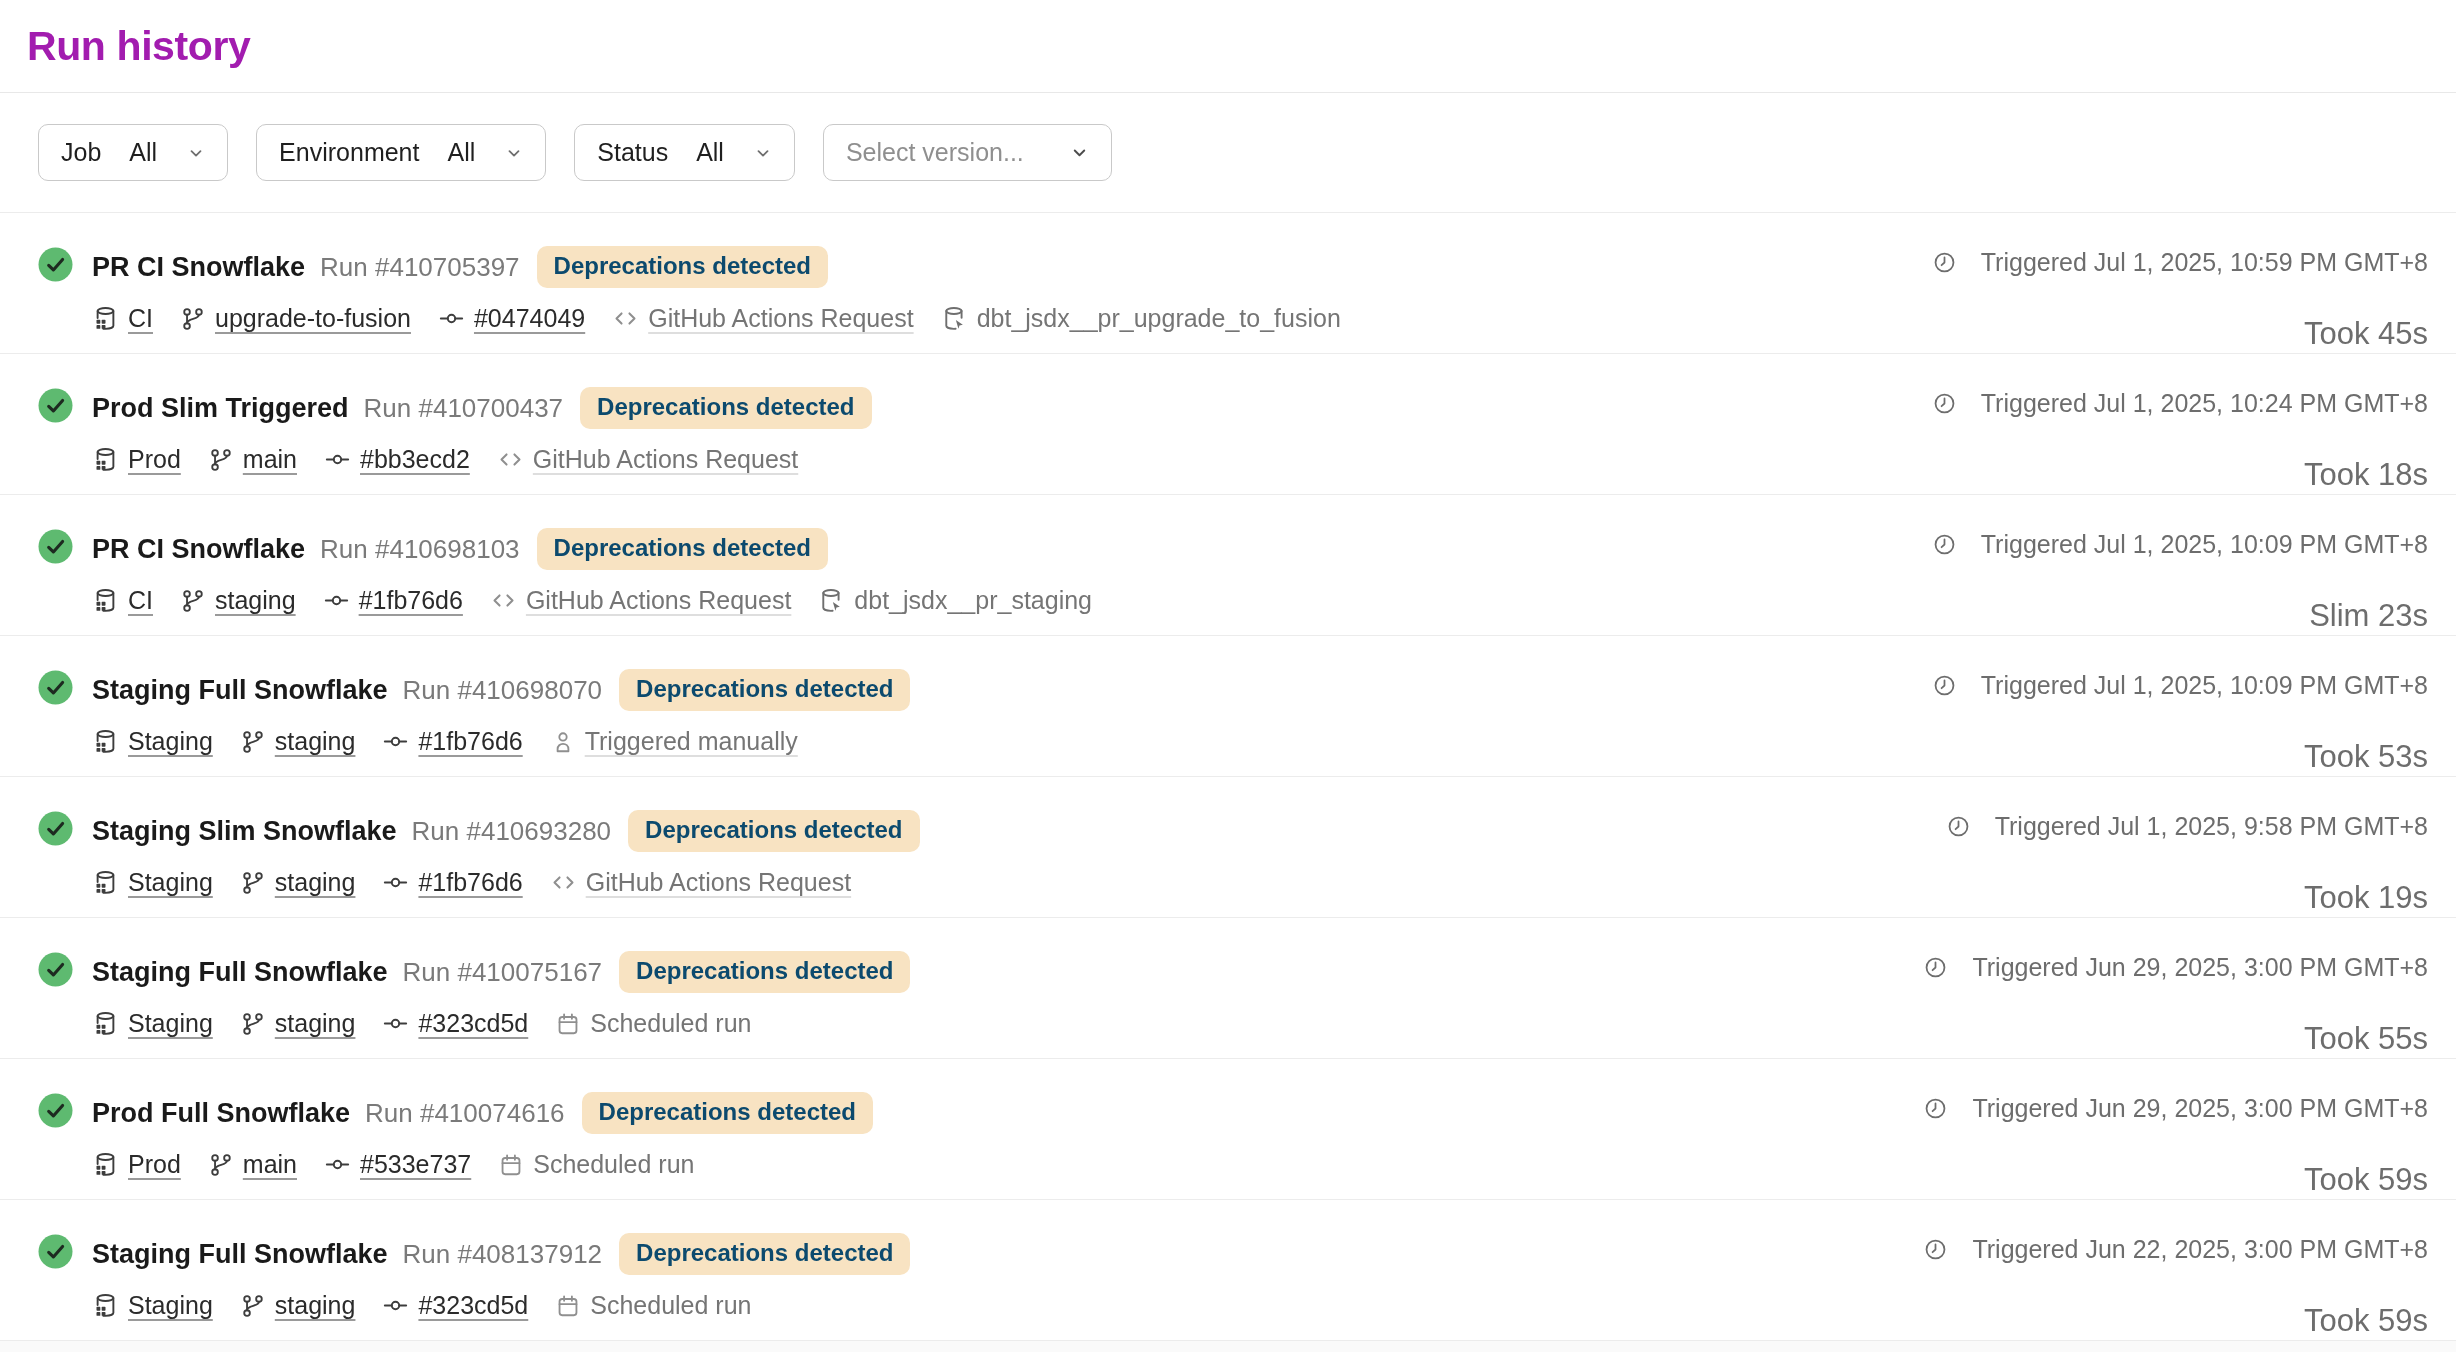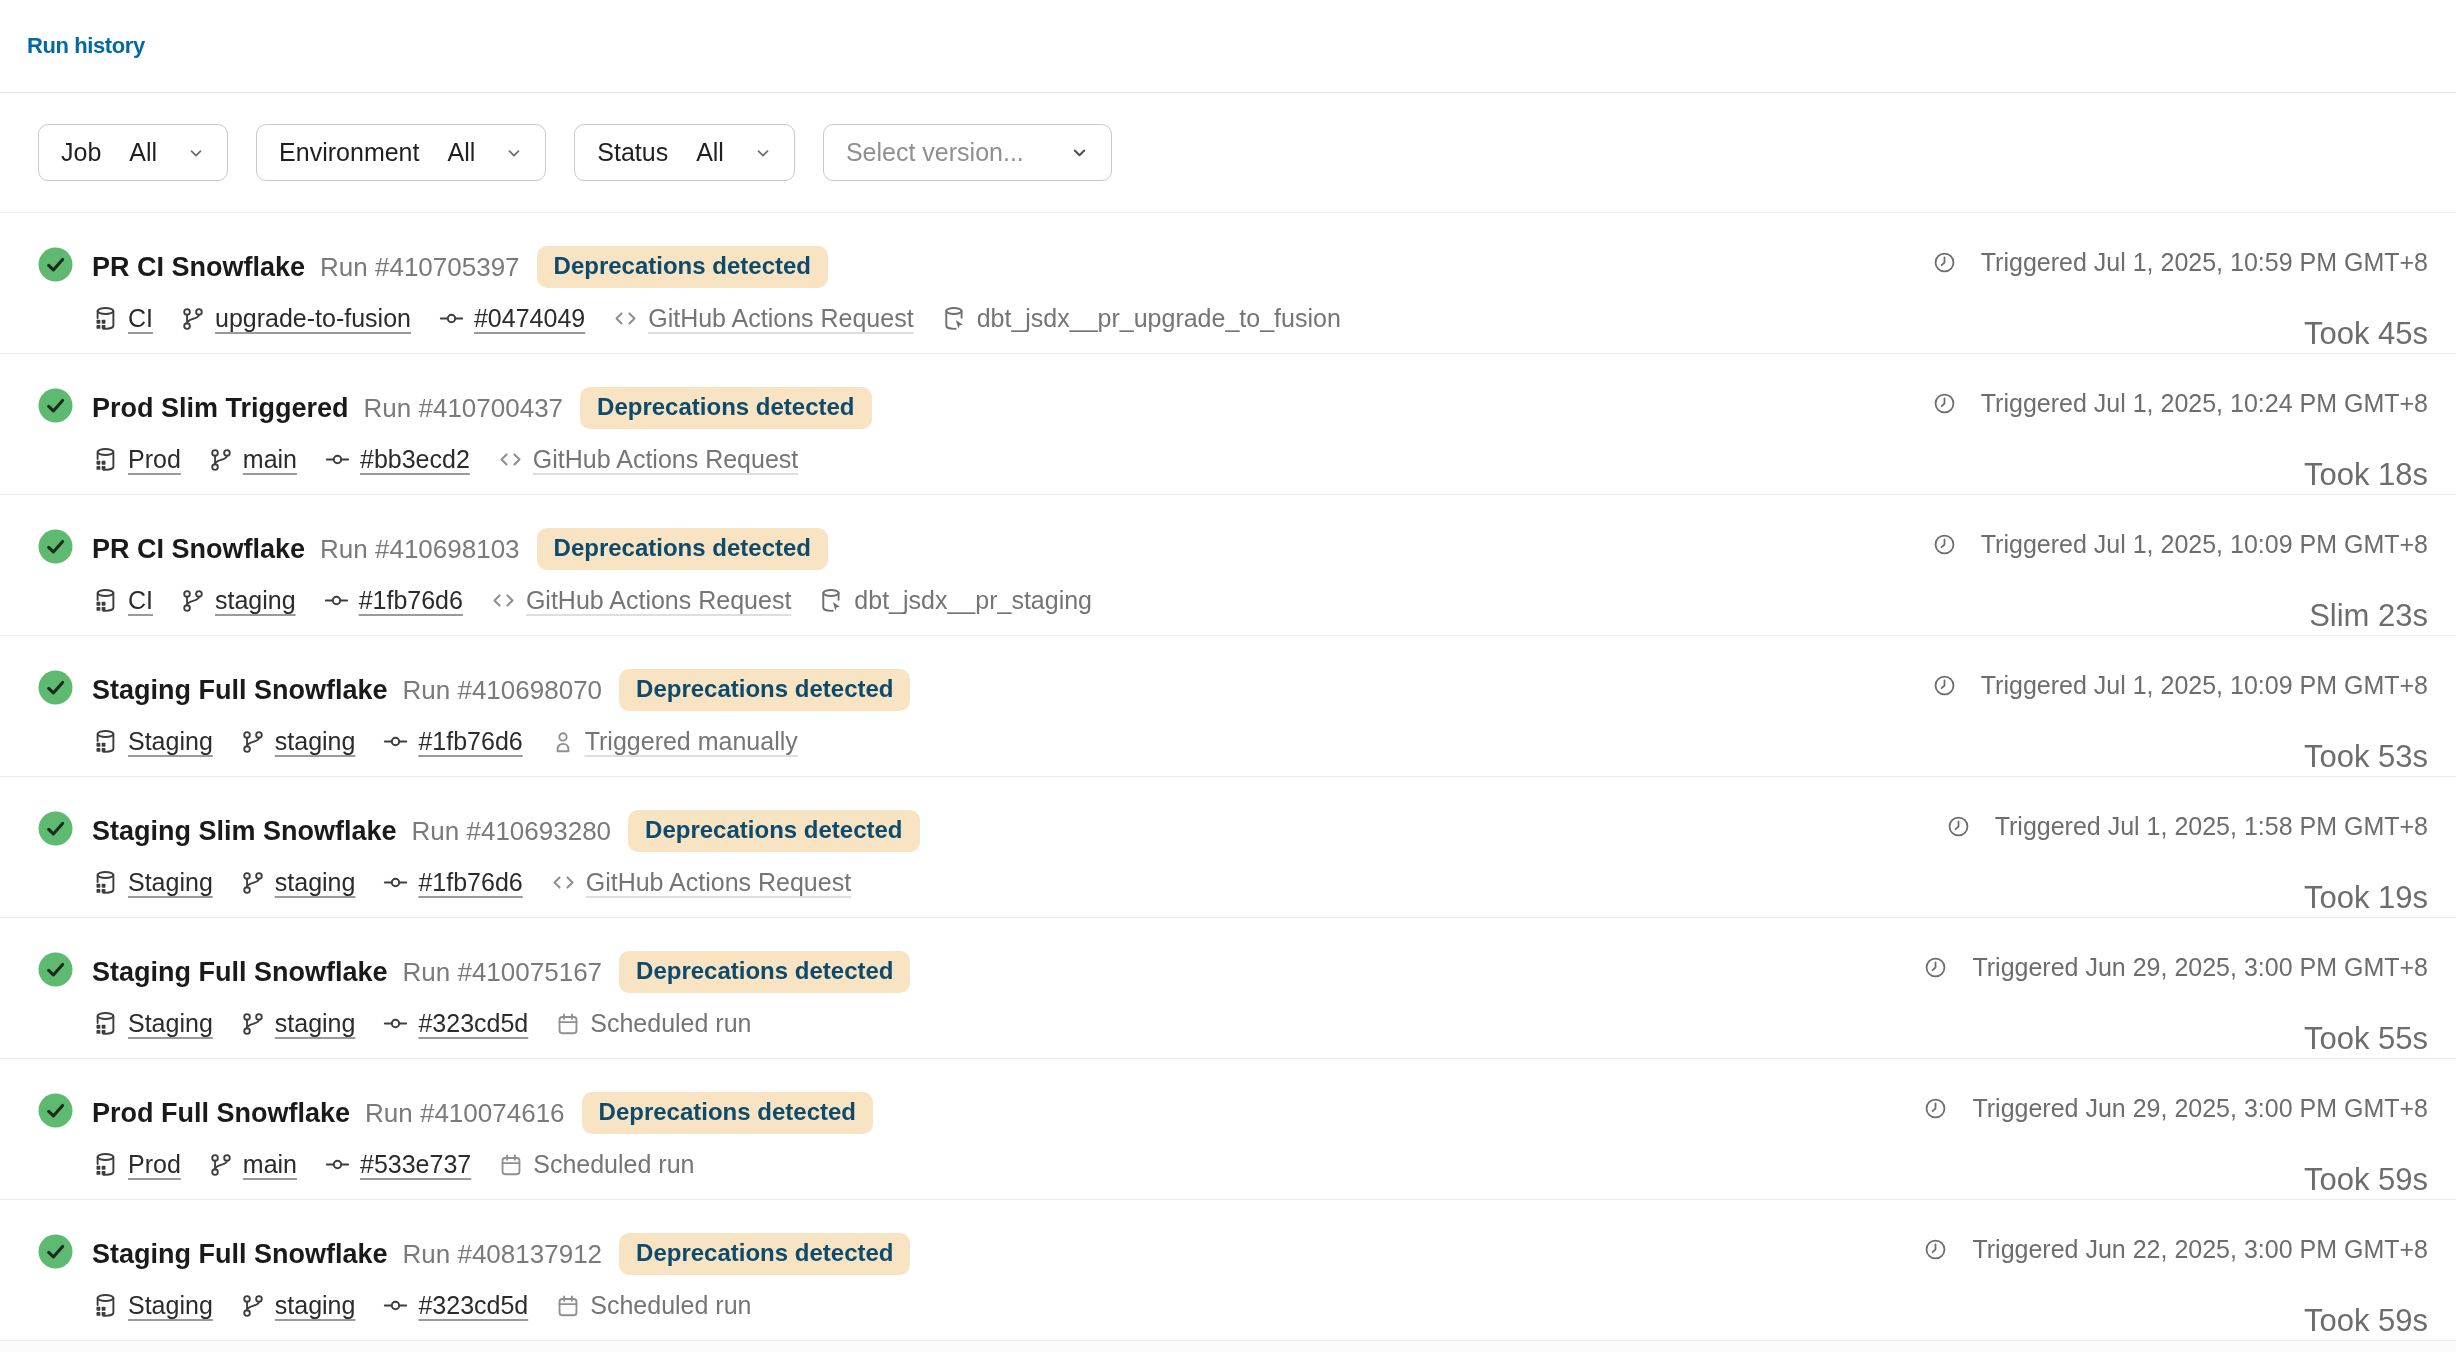--- a/index.html
+++ b/index.html
@@ -1,21 +1,21 @@
 <!DOCTYPE html>
 <html><head>
 <meta charset="utf-8">
 <style>
   * { margin:0; padding:0; box-sizing:border-box; }
   html,body { width:2456px; height:1354px; background:#ffffff; overflow:hidden;
     font-family:"Liberation Sans", sans-serif; color:#1c1c1c; }
 
   
   .page-header { height:93px; border-bottom:1px solid #e8e8e8; display:flex; align-items:center; padding-left:27px; }
-  .page-title { font-size:22px; font-weight:700; letter-spacing:-0.4px; color:#0369a1; }
+  .page-title { font-size:41px; font-weight:700; letter-spacing:-0.4px; color:#a21caf; }
 
   
   .filter-bar { height:120px; display:flex; align-items:center; gap:28px; padding-left:38px;
     border-bottom:1px solid #ececec; margin-right:0; }
   .filter-btn { display:inline-flex; align-items:center; gap:28px; height:57px; padding:0 22px;
     border:1.5px solid #c9c9c9; border-radius:10px; background:#fff; font-size:25px; color:#1f1f1f; cursor:pointer; }
   .filter-btn .f-label { font-weight:400; }
   .filter-btn .f-value { font-weight:400; }
   .filter-btn.version { gap:44px; color:#8f8f8f; }
   .chev { display:inline-flex; margin-left:2px; }
@@ -492,21 +492,21 @@
       </div>
     </div>
     <div class="run-right">
       <div class="triggered-line">
         <span class="icon">
           <svg width="25" height="25" viewBox="0 0 24 24" fill="none" stroke="#6d6d6d" stroke-width="1.7" stroke-linecap="round" stroke-linejoin="round">
             <circle cx="12" cy="12" r="8.6"></circle>
             <path d="M12 7.2 V12 l-2.8 2.6"></path>
           </svg>
         </span>
-        <span>Triggered Jul 1, 2025, 1:58 PM GMT+8</span>
+        <span>Triggered Jul 1, 2025, 9:58 PM GMT+8</span>
       </div>
       <div class="took-line">Took 19s</div>
     </div>
   </div>
 
   <div class="run-row">
     <span class="status-icon">
       <svg width="35" height="35" viewBox="0 0 36 36">
         <circle cx="18" cy="18" r="17.5" fill="#5eba70"></circle>
         <path d="M11 18.8 L15.8 23.6 L25.3 12.8" stroke="#1d2a20" stroke-width="3.2" fill="none" stroke-linecap="round" stroke-linejoin="round"></path>

